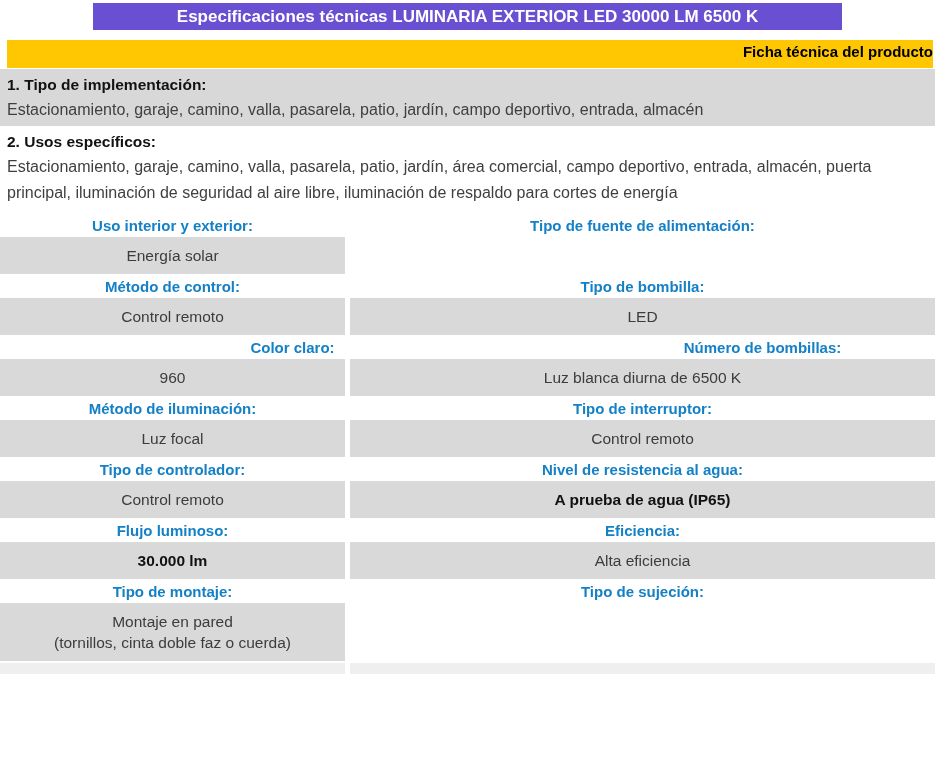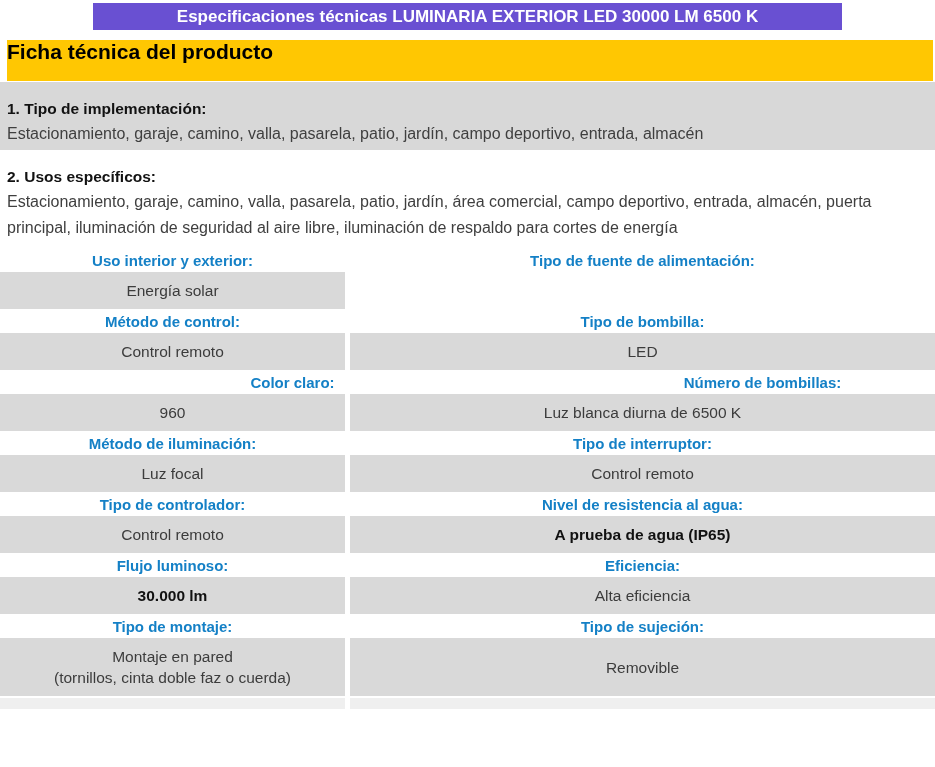--- a/index.html
+++ b/index.html
@@ -16,26 +16,26 @@
   body{
     width:935px;height:767px;overflow:hidden;background:#fff;
     font-family:"Liberation Sans","DejaVu Sans",sans-serif;
   }
   .title-bar{
     width:749px;margin:3px auto 0;height:27px;line-height:27px;
     background:var(--purple);color:#fff;font-weight:bold;font-size:17px;
     text-align:center;white-space:nowrap;
   }
   .subtitle-bar{
-    margin:10px 2px 0 7px;height:41px;line-height:23px;
-    background:var(--yellow);color:#000;font-weight:bold;font-size:21px;
-    text-align:left;
+    margin:10px 2px 0 7px;height:28px;line-height:23px;
+    background:var(--yellow);color:#000;font-weight:bold;font-size:15px;
+    text-align:right;
   }
   #sections{margin-top:1px;}
-  .section{padding:14px 10px 3px 7px;background:#fff;}
+  .section{padding:3px 10px 3px 7px;background:#fff;}
   .section.shaded{background:var(--section-gray);}
   .sec-heading{font-weight:bold;font-size:15.5px;color:#121212;line-height:25px;}
   .sec-body{font-size:16px;color:var(--body-text);line-height:26px;}
   #sections .section:nth-child(3){padding-bottom:26px;}
   .pair{}
   #specs .pair:first-child{margin-top:4px;}
   .row{display:flex;gap:5px;}
   .cell.lc{flex:0 0 345px;}
   .cell.rc{flex:1 1 auto;}
   .label-row .cell{
@@ -132,21 +132,20 @@
         </div>
       </div>
       <div class="pair">
         <div class="row label-row">
           <div class="cell lc">Tipo de montaje:</div>
           <div class="cell rc">Tipo de sujeción:</div>
         </div>
         <div class="row value-row">
           <div class="cell val lc">Montaje en pared
 (tornillos, cinta doble faz o cuerda)</div>
-          <div class="cell val rc">Removible</div>
         </div>
       </div>
     </div>
 
   <div class="end-row">
     <div class="end-strip cell lc"></div>
     <div class="end-strip cell rc"></div>
   </div>
 </div>
 

